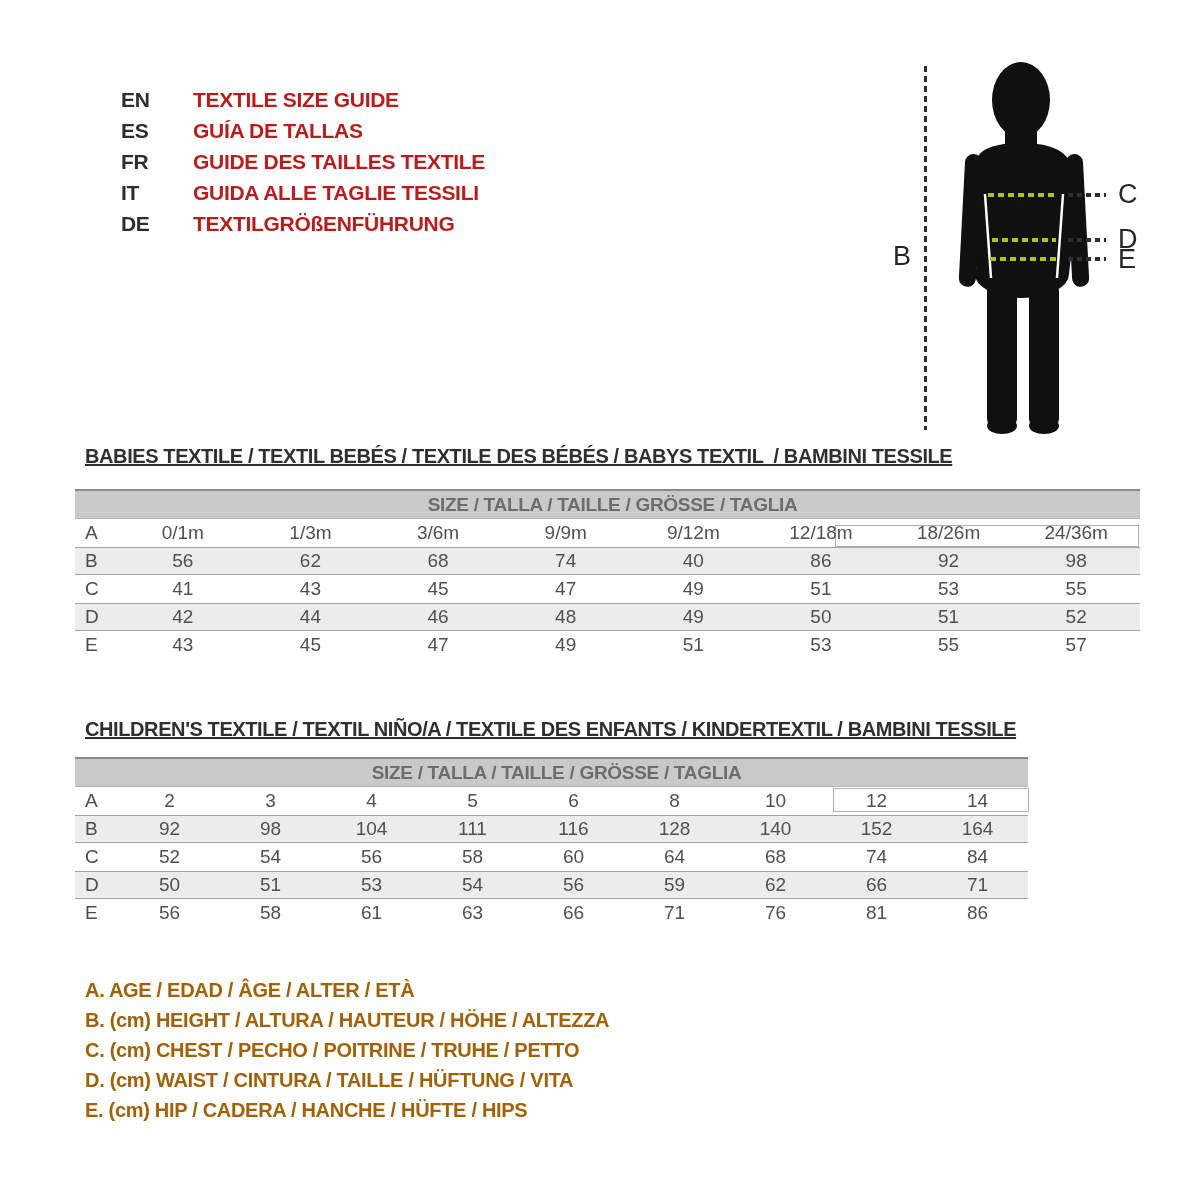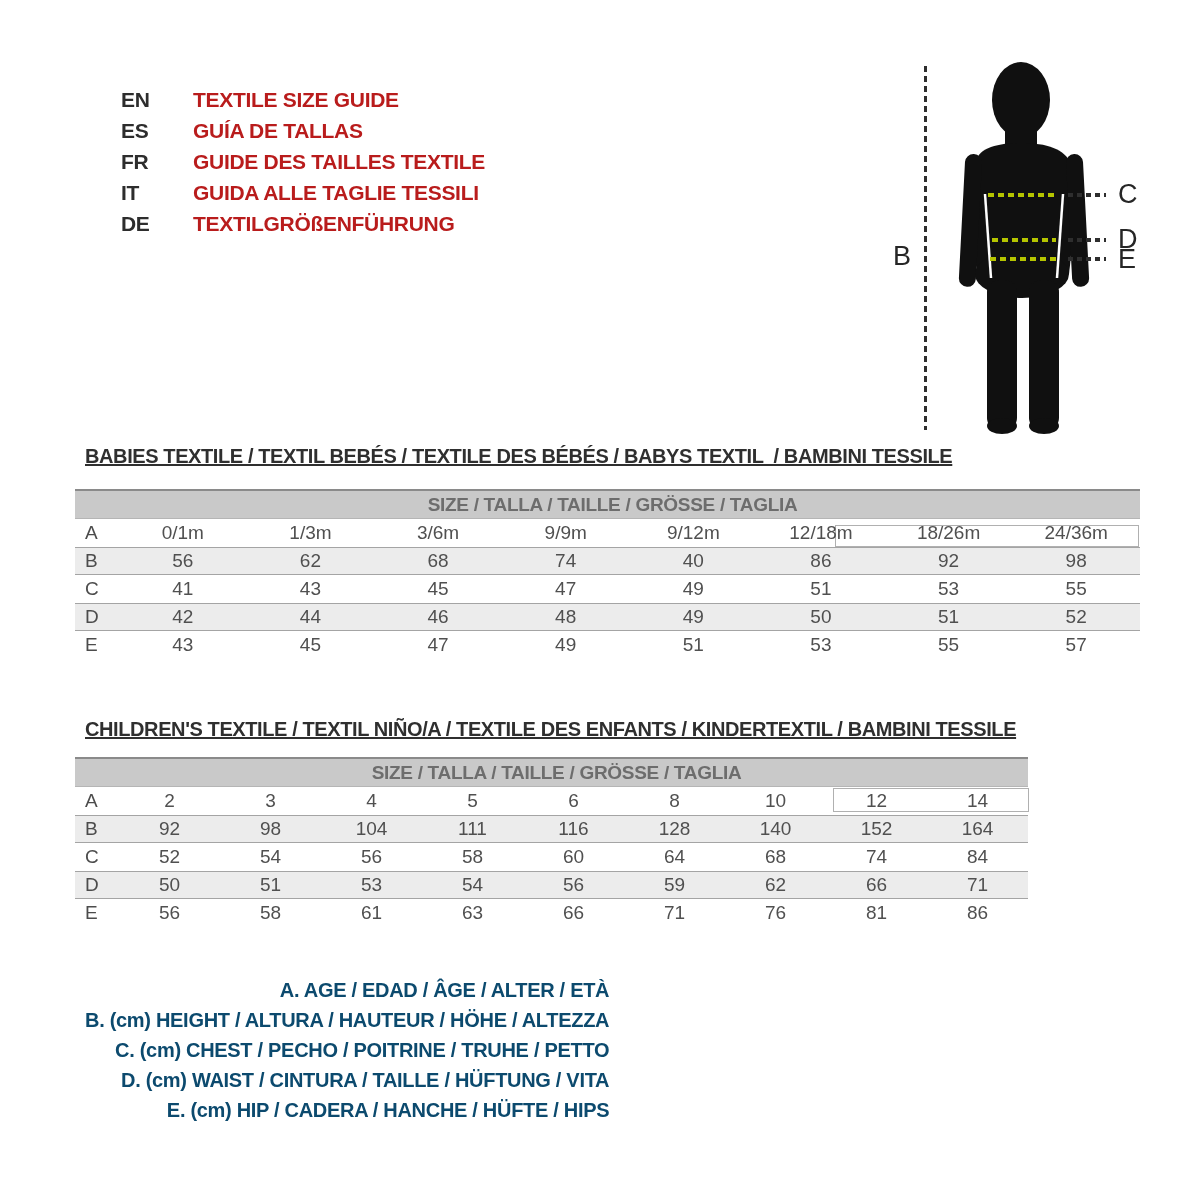--- a/index.html
+++ b/index.html
@@ -27,21 +27,21 @@
   .thead{position:relative;z-index:3;height:27px;line-height:27px;background:#c9c9c9;border-top:2px solid #8a8a8a;border-bottom:1px solid #b5b5b5;box-sizing:content-box;
          color:#6d6d6d;font-weight:700;font-size:19px;letter-spacing:-0.3px;padding-left:10px;text-align:center;}
   .trow{position:relative;z-index:2;height:28px;display:flex;align-items:center;font-size:19px;color:#505050;}
   .trow.stripe{background:#ececec;border-top:1px solid #a4a4a4;border-bottom:1px solid #a4a4a4;box-sizing:border-box;}
   .tlabel{width:34px;padding-left:10px;flex:none;color:#4c4c4c;}
   .tcell{flex:1;text-align:center;}
   .hl-box{position:absolute;z-index:1;background:#fff;border:1px solid #b0b0b0;box-sizing:border-box;}
 
   
   .legend{position:absolute;left:85px;top:975px;}
-  .legend-item{height:30px;line-height:30px;font-weight:700;font-size:20px;letter-spacing:-0.3px;color:#0c4a6e;white-space:pre;text-align:right;}
+  .legend-item{height:30px;line-height:30px;font-weight:700;font-size:20px;letter-spacing:-0.3px;color:#a16207;white-space:pre;}
 </style>
 </head>
 <body>
 
 <div class="lang-list">
   <div class="lang-row">
     <span class="lang-code">EN</span>
     <span class="lang-title">TEXTILE SIZE GUIDE</span>
   </div>
   <div class="lang-row">

